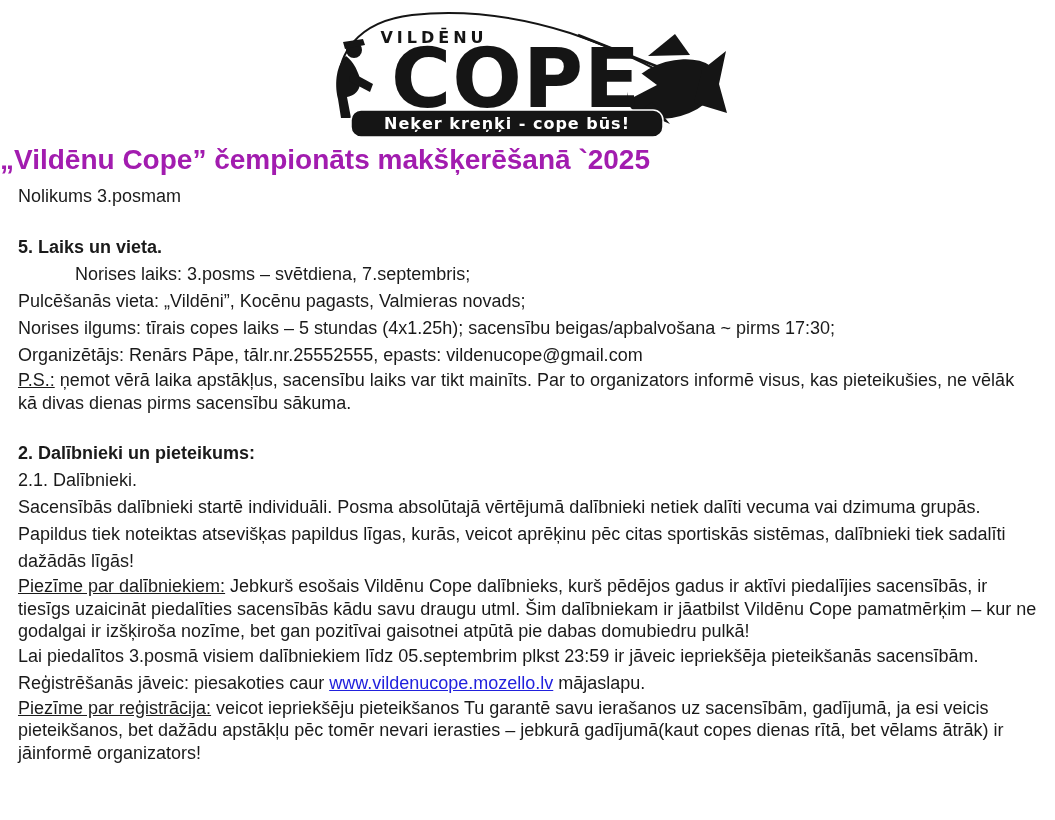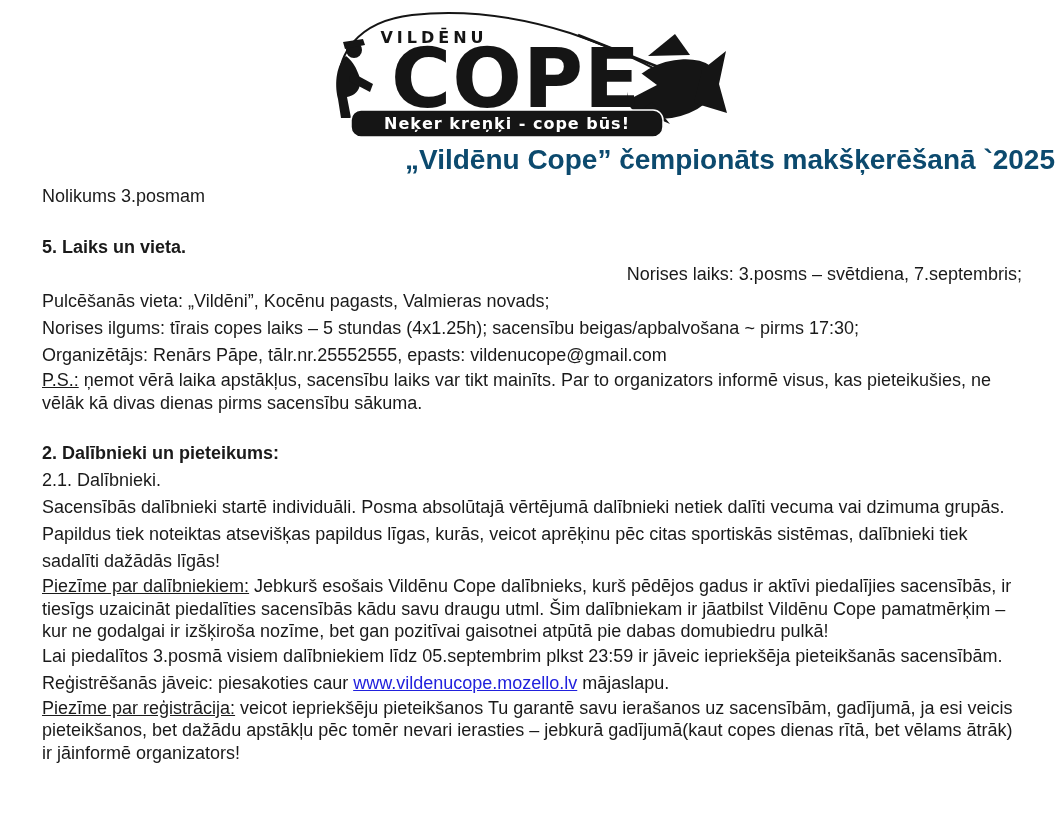--- a/index.html
+++ b/index.html
@@ -6,31 +6,31 @@
   .page {
     position:relative;
     width:1055px; height:820px;
     background:#ffffff;
     overflow:hidden;
     font-family:"Liberation Sans", sans-serif;
     color:#1a1a1a;
   }
   .logo-wrap { display:flex; justify-content:center; padding-top:6px; }
   .title {
-    text-align:right;
-    font-size:28px; font-weight:bold; color:#0c4a6e;
+    text-align:left;
+    font-size:28px; font-weight:bold; color:#a21caf;
     margin:4px 0 6px 0; line-height:34px;
     font-family:"Liberation Sans", sans-serif;
   }
-  .content { padding:0 33px 0 18px;margin-left:24px; }
+  .content { padding:0 18px 0 18px; }
   .line  { margin:0; font-size:18px; line-height:27px; }
   .note  { margin:0; font-size:18px; line-height:22.5px; }
   .b     { font-weight:bold; }
   .u     { text-decoration:underline; }
-  .indent{ padding-left:57px;text-align:right; }
+  .indent{ padding-left:57px; }
   .sec1  { margin-top:24px; }
   .sec2  { margin-top:26px; }
   a.link { color:var(--link-color,#2121dd); text-decoration:underline; cursor:pointer; }
   svg text { font-family:"DejaVu Sans", sans-serif; }
 </style>
 </head>
 <body>
 
 <div class="page">
 

